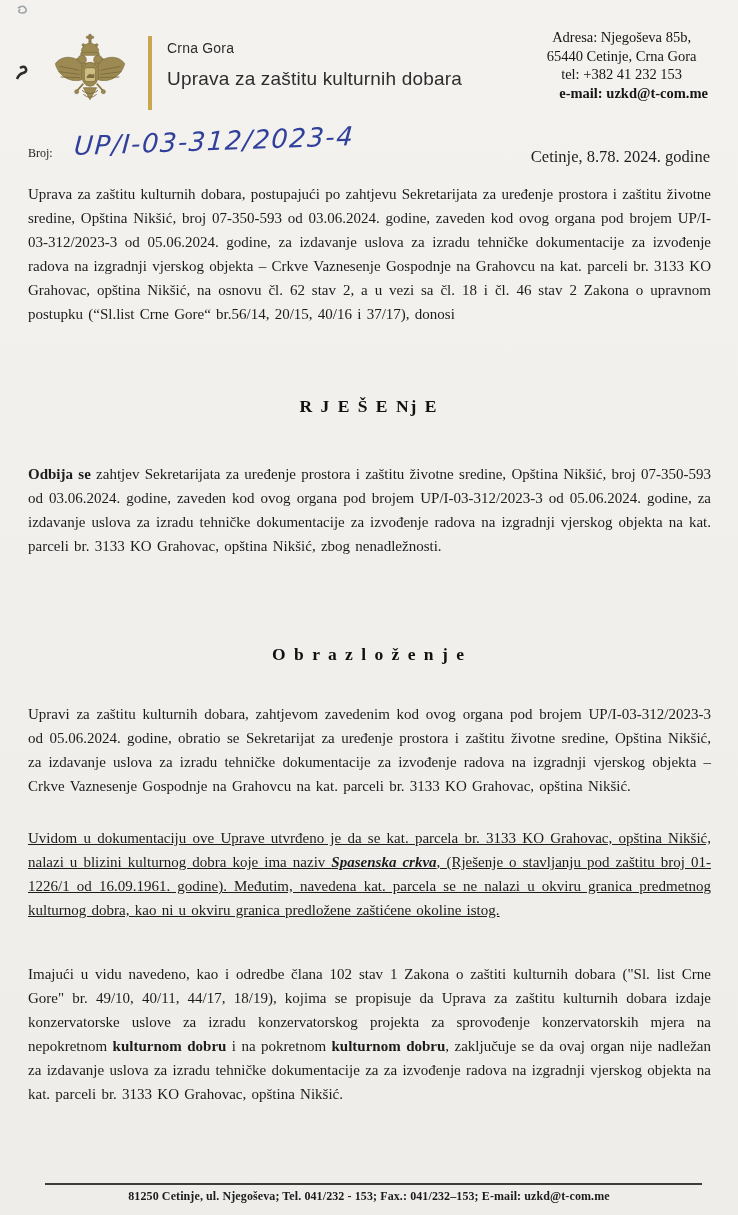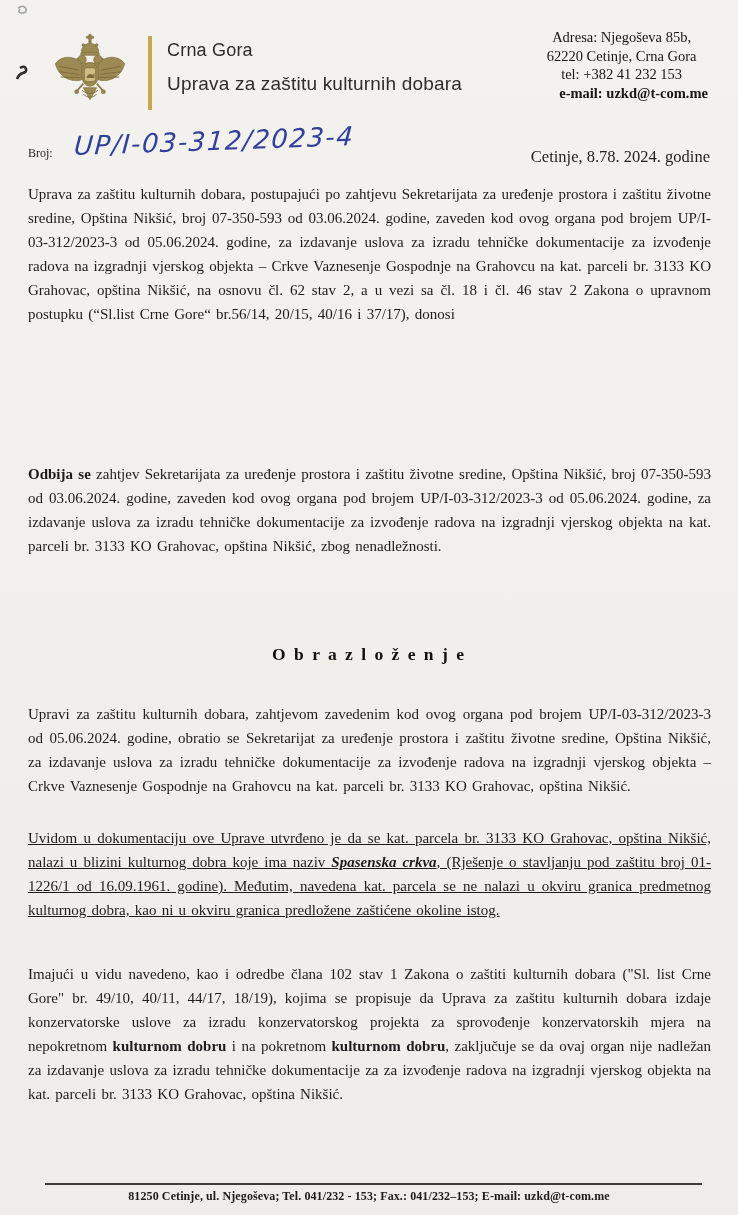--- a/index.html
+++ b/index.html
@@ -28,21 +28,21 @@
     margin-left: 12px;
     height: 74px;
     align-self: center;
   }
   .org-titles {
     margin-left: 15px;
     padding-top: 7px;
     font-family: "Liberation Sans", sans-serif;
     color: #2d2d2d;
   }
-  .org-country { font-size: 18px; font-weight: 500; margin-bottom: 12px; letter-spacing: 0.2px; }
+  .org-country { font-size: 14px; font-weight: 500; margin-bottom: 12px; letter-spacing: 0.2px; }
   .org-name { font-size: 19px; font-weight: 500; letter-spacing: 0.2px; }
 
   .contact-block {
     position: absolute;
     right: 30px; top: 28px;
     text-align: center;
     font-size: 14.5px;
     line-height: 18.5px;
     color: #161616;
   }
@@ -159,33 +159,34 @@
     </svg>
     <div class="gold-divider"></div>
     <div class="org-titles">
       <div class="org-country">Crna Gora</div>
       <div class="org-name">Uprava za zaštitu kulturnih dobara</div>
     </div>
   </div>
 
   <div class="contact-block">
     <div>Adresa: Njegoševa 85b,</div>
-    <div>62220 Cetinje, Crna Gora</div>
+    <div>65440 Cetinje, Crna Gora</div>
     <div>tel: +382 41 232 153</div>
     <div class="bold-line">e-mail: uzkd@t-com.me</div>
   </div>
 
   <div class="ref-row">
     <span class="broj-label">Broj:</span>
     <span class="broj-handwritten">UP/I-03-312/2023-4</span>
     <span class="date-line">Cetinje, 8.78. 2024. godine</span>
   </div>
 
   <p class="para p-intro">Uprava za zaštitu kulturnih dobara, postupajući po zahtjevu Sekretarijata za uređenje prostora i zaštitu životne sredine, Opština Nikšić, broj 07-350-593 od 03.06.2024. godine, zaveden kod ovog organa pod brojem UP/I-03-312/2023-3 od 05.06.2024. godine, za izdavanje uslova za izradu tehničke dokumentacije za izvođenje radova na izgradnji vjerskog objekta – Crkve Vaznesenje Gospodnje na Grahovcu na kat. parceli br. 3133 KO Grahovac, opština Nikšić, na osnovu čl. 62 stav 2, a u vezi sa čl. 18 i čl. 46 stav 2 Zakona o upravnom postupku (“Sl.list Crne Gore“ br.56/14, 20/15, 40/16 i 37/17), donosi</p>
 
+  <div class="doc-heading h-decision">R J E Š E Nj E</div>
 
   <p class="para p-decision"><span style="font-weight: bold;">Odbija se</span><span> zahtjev Sekretarijata za uređenje prostora i zaštitu životne sredine, Opština Nikšić, broj 07-350-593 od 03.06.2024. godine, zaveden kod ovog organa pod brojem UP/I-03-312/2023-3 od 05.06.2024. godine, za izdavanje uslova za izradu tehničke dokumentacije za izvođenje radova na izgradnji vjerskog objekta na kat. parceli br. 3133 KO Grahovac, opština Nikšić, zbog nenadležnosti.</span></p>
 
   <div class="doc-heading h-rationale">O b r a z l o ž e n j e</div>
 
   <p class="para p-rationale1">Upravi za zaštitu kulturnih dobara, zahtjevom zavedenim kod ovog organa pod brojem UP/I-03-312/2023-3 od 05.06.2024. godine, obratio se Sekretarijat za uređenje prostora i zaštitu životne sredine, Opština Nikšić, za izdavanje uslova za izradu tehničke dokumentacije za izvođenje radova na izgradnji vjerskog objekta – Crkve Vaznesenje Gospodnje na Grahovcu na kat. parceli br. 3133 KO Grahovac, opština Nikšić.</p>
 
   <p class="para p-rationale2"><span>Uvidom u dokumentaciju ove Uprave utvrđeno je da se kat. parcela br. 3133 KO Grahovac, opština Nikšić, nalazi u blizini kulturnog dobra koje ima naziv </span><span style="font-weight: bold; font-style: italic;">Spasenska crkva</span><span>, (Rješenje o stavljanju pod zaštitu broj 01-1226/1 od 16.09.1961. godine). Međutim, navedena kat. parcela se ne nalazi u okviru granica predmetnog kulturnog dobra, kao ni u okviru granica predložene zaštićene okoline istog.</span></p>
 
   <p class="para p-rationale3"><span>Imajući u vidu navedeno, kao i odredbe člana 102 stav 1 Zakona o zaštiti kulturnih dobara ("Sl. list Crne Gore" br. 49/10, 40/11, 44/17, 18/19), kojima se propisuje da Uprava za zaštitu kulturnih dobara izdaje konzervatorske uslove za izradu konzervatorskog projekta za sprovođenje konzervatorskih mjera na nepokretnom </span><span style="font-weight: bold;">kulturnom dobru</span><span> i na pokretnom </span><span style="font-weight: bold;">kulturnom dobru</span><span>, zaključuje se da ovaj organ nije nadležan za izdavanje uslova za izradu tehničke dokumentacije za za izvođenje radova na izgradnji vjerskog objekta na kat. parceli br. 3133 KO Grahovac, opština Nikšić.</span></p>

